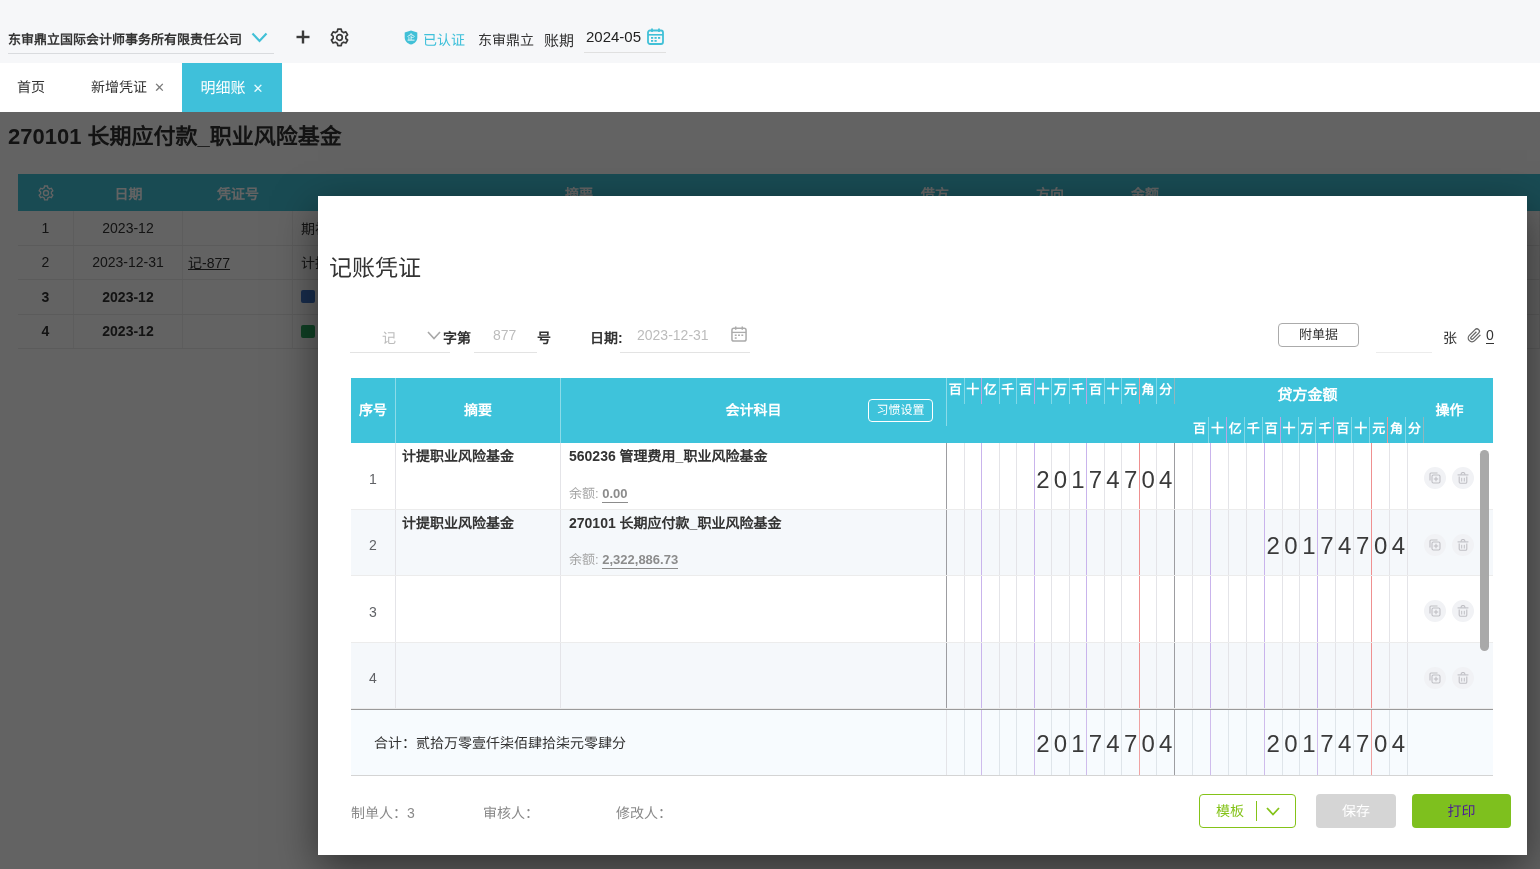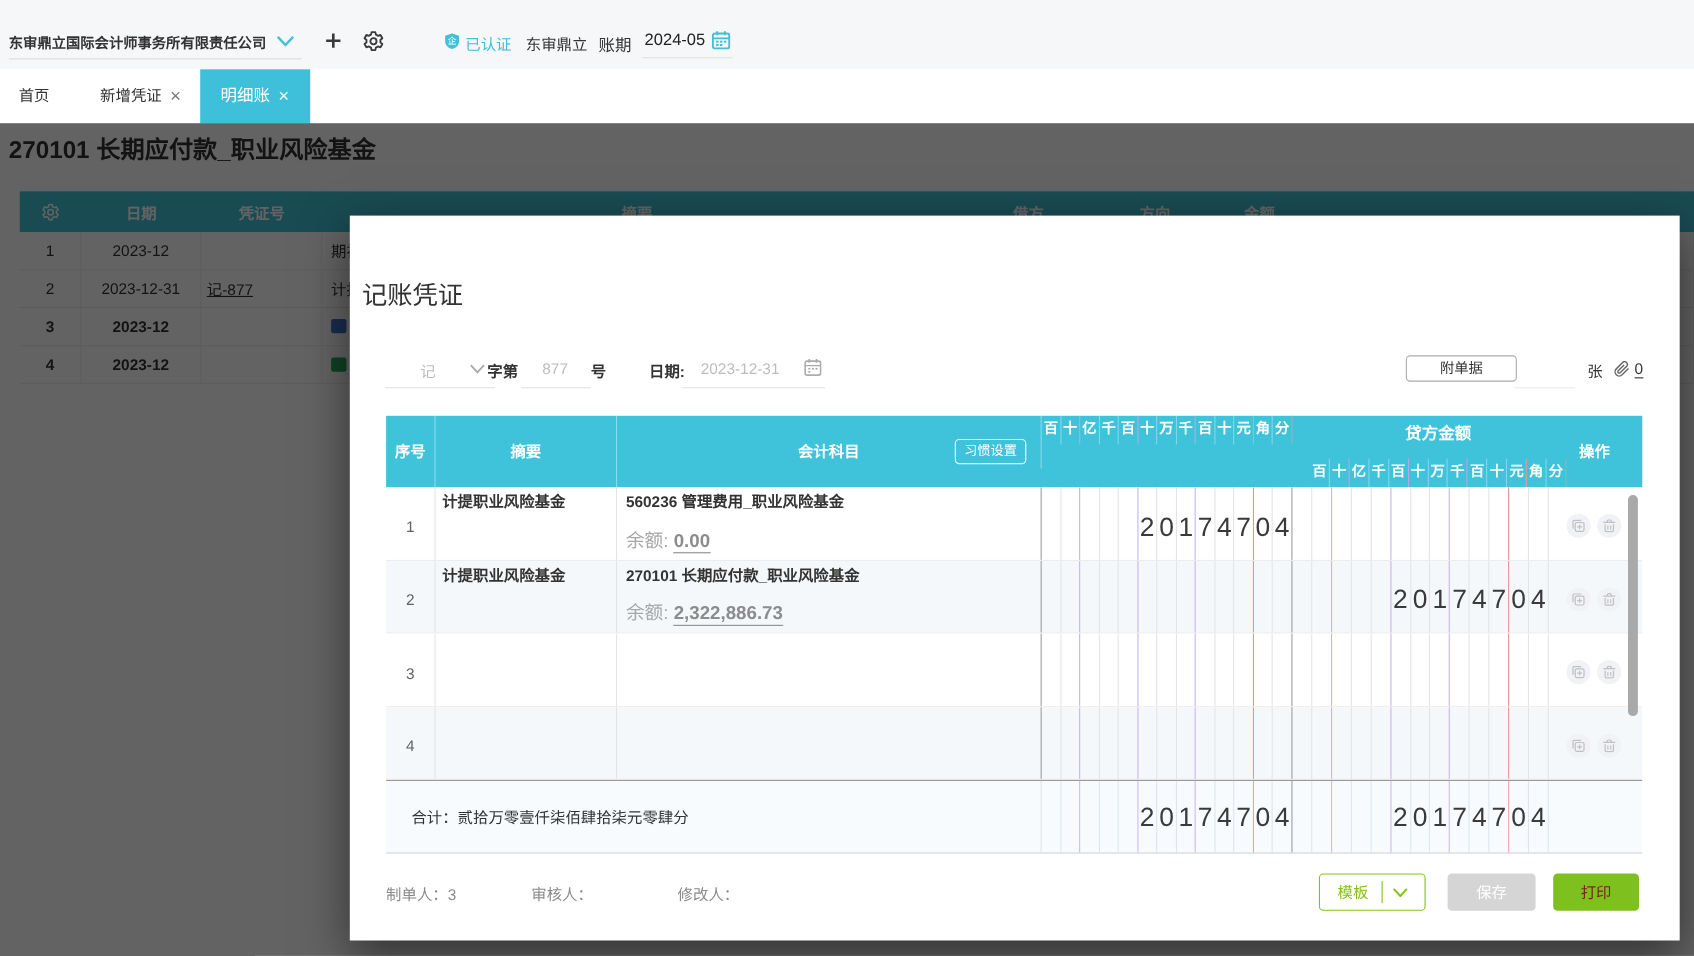--- a/index.html
+++ b/index.html
@@ -67,37 +67,37 @@
   .hdigit > span:last-child { border-right-color:#8fb6be !important; }
   .vrow .digrow > span, #vtotal .digrow > span { font-size:24px; color:#3a3a3a; padding-top:8px; }
   .vrow { position:relative; border-bottom:1px solid #ececec; background:#fff; }
   .vrow.alt { background:#f5f8fb; }
   .cell { position:absolute; top:0; height:100%; }
   .cb { border-right:1px solid #e4e4e8; }
   .cbd { border-right:1px solid #9d9da1 !important; }
   .sn { display:flex; align-items:center; justify-content:center; font-size:14px; color:#606266; padding-top:6px; }
   .zy { padding:2px 0 0 6px; font-size:14px; font-weight:bold; color:#333; }
   .km1 { position:absolute; left:8px; top:2px; font-size:14px; font-weight:bold; color:#333; }
-  .km2 { position:absolute; left:8px; bottom:7px; font-size:17px; color:#a6a6a6; }
+  .km2 { position:absolute; left:8px; bottom:7px; font-size:13px; color:#a6a6a6; }
   .km2 b { color:#8c8c8c; font-weight:bold; border-bottom:1px solid #8c8c8c; padding-bottom:1px; }
   .opbtn { position:absolute; width:22px; height:22px; border-radius:50%; background:#f1f2f5; display:flex; align-items:center; justify-content:center; }
   #vtotal { position:relative; height:67px; background:#f7fbfe; border-top:1px solid #9a9a9a; border-bottom:1px solid #d4d4d4; }
   #vtotal .digrow > span { border-right-color:#dfe5ea; }
   #vtotal .digrow > span:nth-child(3n+2) { border-right-color:#cfbcec; }
   #vtotal .digrow > span:nth-child(11) { border-right-color:#f0a3a3; }
   #vtotal .digrow.first > span:last-child { border-right-color:#9d9da1; }
 
   #vtotal .digrow > span { padding-top:2px !important; }
   #scrollbar { position:absolute; left:1162px; top:254px; width:9px; height:201px; background:#a9a9a9; border-radius:5px; }
 
   
   .ftxt { position:absolute; top:607px; font-size:14px; color:#8a8a8a; height:20px; line-height:20px; }
   #btn-tpl { position:absolute; left:881px; top:598px; width:97px; height:34px; border:1px solid #84c318; border-radius:4px; background:#fff; color:#84c318; font-size:14px; }
   #btn-save { position:absolute; left:998px; top:598px; width:80px; height:34px; border-radius:4px; background:#d5d5d5; color:#fff; font-size:14px; text-align:center; line-height:34px; }
-  #btn-print { position:absolute; left:1094px; top:598px; width:78px; height:34px; border-radius:4px; background:#7ec01e; color:#7f1d1d; font-size:14px; text-align:center; line-height:34px; }
+  #btn-print { position:absolute; left:1094px; top:598px; width:99px; height:34px; border-radius:4px; background:#7ec01e; color:#4c1d95; font-size:14px; text-align:center; line-height:34px; }
 </style>
 </head>
 <body>
 
 <div id="topbar">
   <span id="company">东审鼎立国际会计师事务所有限责任公司</span>
   <svg class="abs" style="left:251px;top:32px" width="17" height="11" viewBox="0 0 17 11">
       <polyline points="1.5,1.5 8.5,9 15.5,1.5" fill="none" stroke="#41c0d7" stroke-width="2.2"></polyline>
     </svg>
   <div id="companyline"></div>
@@ -226,21 +226,21 @@
   <svg class="abs" style="left:413px;top:130px" width="16" height="16" viewBox="0 0 17 17">
       <rect x="1" y="2.5" width="15" height="13.5" rx="2" fill="none" stroke="#ababab" stroke-width="1.6"></rect>
       <line x1="1" y1="6.8" x2="16" y2="6.8" stroke="#ababab" stroke-width="1.4"></line>
       <line x1="5" y1="0.5" x2="5" y2="4" stroke="#ababab" stroke-width="1.6"></line>
       <line x1="12" y1="0.5" x2="12" y2="4" stroke="#ababab" stroke-width="1.6"></line>
       <rect x="4" y="9" width="2" height="1.6" fill="#ababab"></rect>
       <rect x="7.5" y="9" width="2" height="1.6" fill="#ababab"></rect>
       <rect x="11" y="9" width="2" height="1.6" fill="#ababab"></rect>
       <rect x="4" y="12" width="2" height="1.6" fill="#ababab"></rect>
     </svg>
-  <div class="abs" style="left:960px;top:127px;width:101px;height:24px;border:1px solid #ababab;border-radius:4px;text-align:center;line-height:22px;font-size:13px;color:#333">附单据</div>
+  <div class="abs" style="left:960px;top:127px;width:81px;height:24px;border:1px solid #ababab;border-radius:4px;text-align:center;line-height:22px;font-size:13px;color:#333">附单据</div>
   <div class="uline" style="left:1058px;top:156px;width:56px;background:#ececec"></div>
   <span class="abs" style="left:1125px;top:131px;font-size:14px;color:#333">张</span>
   <svg class="abs" style="left:1149px;top:132px" width="15" height="15" viewBox="0 0 24 24">
       <path d="M21.44 11.05l-9.19 9.19a6 6 0 0 1-8.49-8.49l9.19-9.19a4 4 0 0 1 5.66 5.66l-9.2 9.19a2 2 0 0 1-2.83-2.83l8.49-8.48" fill="none" stroke="#666" stroke-width="2.1"></path>
     </svg>
   <span class="abs" style="left:1168px;top:131px;font-size:14px;color:#333;border-bottom:1px solid #333">0</span>
 
   <div id="vt">
       <div id="vthead">
         <div class="vcol vhlabel" style="left:0;width:45px;line-height:65px;height:65px;border-right:1px solid rgba(255,255,255,0.4)">序号</div>

